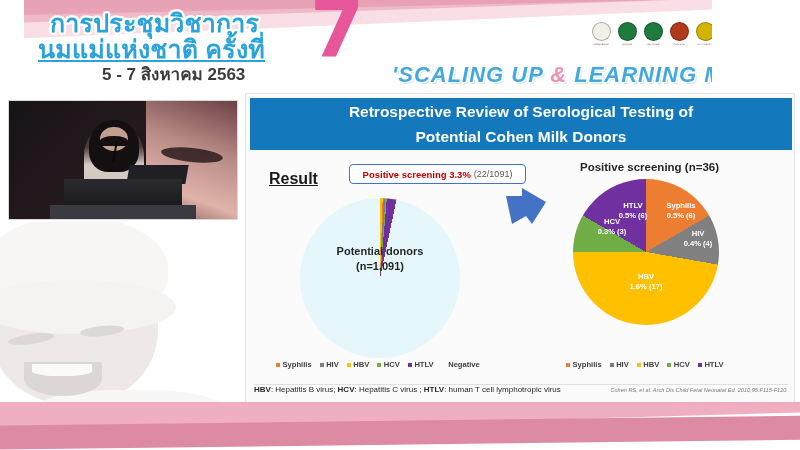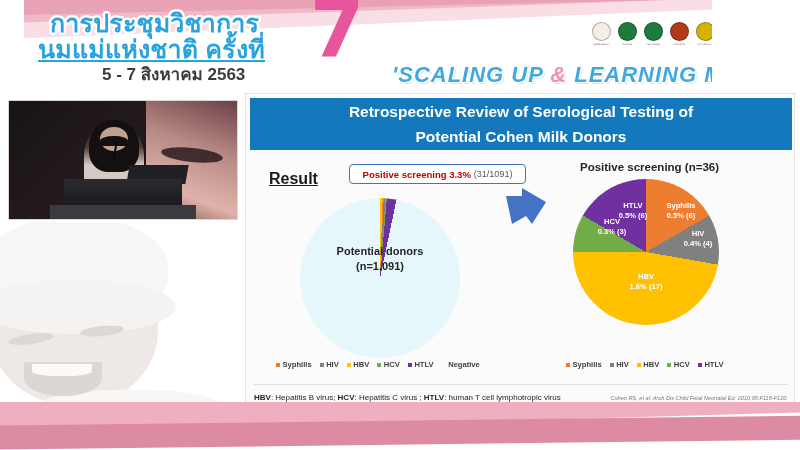--- a/index.html
+++ b/index.html
@@ -253,21 +253,21 @@
   .legend .item { display: flex; align-items: center; gap: 2.5px; white-space: nowrap; }
   .legend .sw { width: 4px; height: 4px; display: inline-block; }
   #legend-left  { left: 30px;  top: 266px; }
   #legend-right { left: 320px; top: 266px; }
 
   #footnote {
     position: absolute; left: 8px; top: 290px;
     width: 534px;
     display: flex; align-items: baseline; justify-content: space-between;
     border-top: 1px solid #e0e0e0;
-    padding-top: 8px;
+    padding-top: 0;
   }
   #footnote .abbr { font-size: 8px; color: #262626; }
   #footnote .abbr b { font-weight: bold; }
   #footnote .cite { font-size: 5.6px; color: #7a7a7a; font-style: italic; white-space: nowrap; }
 
   
   #footer-band {
     position: absolute; left: 0; bottom: 0;
     width: 800px; height: 48px;
     overflow: hidden;
@@ -369,21 +369,21 @@
 
     <div id="slide-title">
       <div>Retrospective Review of Serological Testing of</div>
       <div>Potential Cohen Milk Donors</div>
     </div>
 
     <div id="result-label">Result</div>
 
     <div id="callout">
       <span class="hl">Positive screening 3.3%</span>
-      <span class="sub">(31/1091)</span>
+      <span class="sub">(22/1091)</span>
     </div>
 
     <svg id="blue-arrow" viewBox="0 0 44 40">
       <path d="M2 10 L18 10 L18 2 L42 16 L28 38 L22 30 L8 38 Z" fill="#4472c4"></path>
     </svg>
 
     <div id="pie-left"></div>
     <div id="pie-left-label">
       <div>Potential donors</div>
       <div>(n=1,091)</div>

